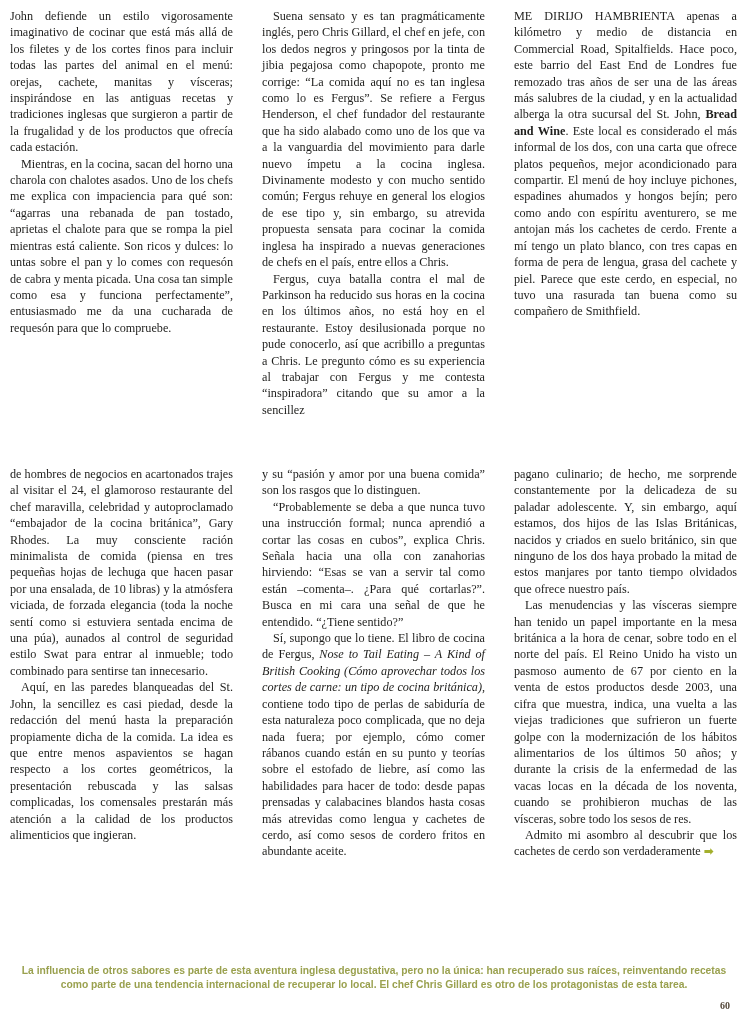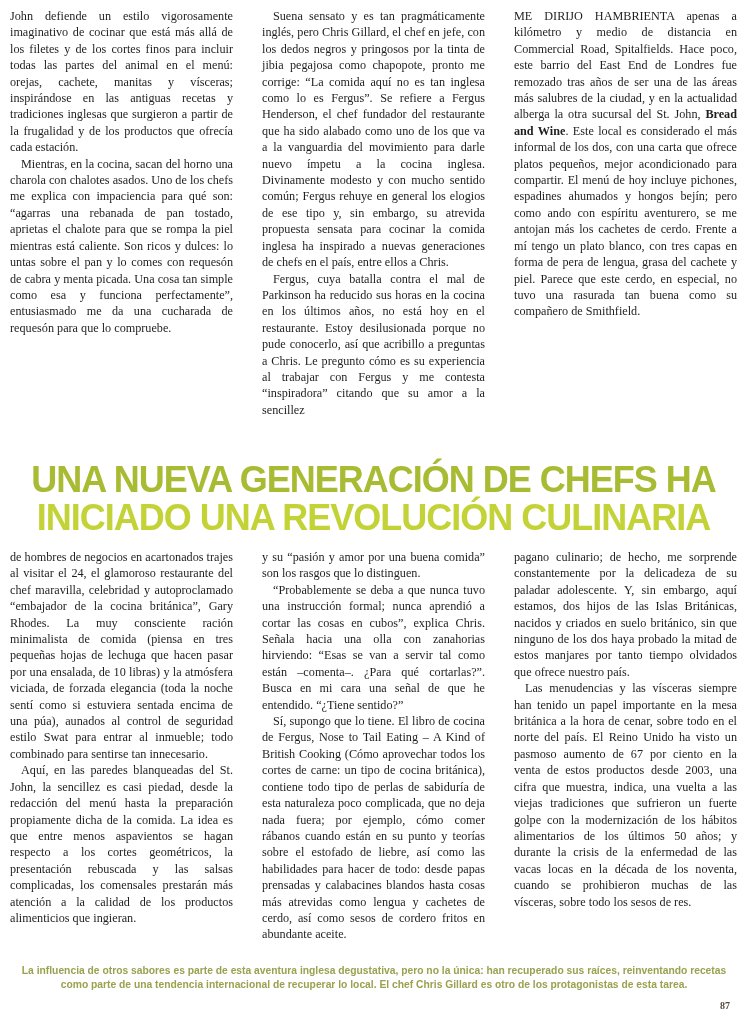--- a/index.html
+++ b/index.html
@@ -32,21 +32,21 @@
     font-family: "Liberation Sans", sans-serif;
     font-weight: 700;
     font-size: 36px;
     line-height: 38px;
     letter-spacing: -1px;
   }
   .headline .hl { display: block; transform: scaleY(1.04); }
   .headline .hl1 { color: var(--hl1, #a9ba33); }
   .headline .hl2 { color: var(--hl2, #c3d337); }
   .bold { font-weight: 700; }
-  .italic { }
+  .italic { font-style: italic; }
   .arrow { color: var(--arrow-color, #a3af2c); font-weight: 700; font-family: "DejaVu Sans", sans-serif; font-size: 12px; }
   .caption {
     position: absolute;
     left: 10px;
     right: 8px;
     top: 964px;
     font-family: "Liberation Sans", sans-serif;
     font-size: 10.3px;
     font-weight: 700;
     line-height: 13.5px;
@@ -75,38 +75,35 @@
       </div>
     <div class="col">
         <p class="indent"><span>Suena sensato y es tan pragmáticamente inglés, pero Chris Gillard, el chef en jefe, con los dedos negros y pringosos por la tinta de jibia pegajosa como chapopote, pronto me corrige: “La comida aquí no es tan inglesa como lo es Fergus”. Se refiere a Fergus Henderson, el chef fundador del restaurante que ha sido alabado como uno de los que va a la vanguardia del movimiento para darle nuevo ímpetu a la cocina inglesa. Divinamente modesto y con mucho sentido común; Fergus rehuye en general los elogios de ese tipo y, sin embargo, su atrevida propuesta sensata para cocinar la comida inglesa ha inspirado a nuevas generaciones de chefs en el país, entre ellos a Chris.</span></p>
         <p class="indent"><span>Fergus, cuya batalla contra el mal de Parkinson ha reducido sus horas en la cocina en los últimos años, no está hoy en el restaurante. Estoy desilusionada porque no pude conocerlo, así que acribillo a preguntas a Chris. Le pregunto cómo es su experiencia al trabajar con Fergus y me contesta “inspiradora” citando que su amor a la sencillez</span></p>
       </div>
     <div class="col">
         <p><span>ME DIRIJO HAMBRIENTA apenas a kilómetro y medio de distancia en Commercial Road, Spitalfields. Hace poco, este barrio del East End de Londres fue remozado tras años de ser una de las áreas más salubres de la ciudad, y en la actualidad alberga la otra sucursal del St. John, </span><span class="bold">Bread and Wine</span><span>. Este local es considerado el más informal de los dos, con una carta que ofrece platos pequeños, mejor acondicionado para compartir. El menú de hoy incluye pichones, espadines ahumados y hongos bejín; pero como ando con espíritu aventurero, se me antojan más los cachetes de cerdo. Frente a mí tengo un plato blanco, con tres capas en forma de pera de lengua, grasa del cachete y piel. Parece que este cerdo, en especial, no tuvo una rasurada tan buena como su compañero de Smithfield.</span></p>
       </div>
   </section>
 
-  <h1 class="headline">
-    <span class="hl hl1">UNA NUEVA GENERACIÓN DE CHEFS HA</span>
-    <span class="hl hl2">INICIADO UNA REVOLUCIÓN CULINARIA</span>
-  </h1>
 
   <section class="text-grid bottom">
     <div class="col">
         <p><span>de hombres de negocios en acartonados trajes al visitar el 24, el glamoroso restaurante del chef maravilla, celebridad y autoproclamado “embajador de la cocina británica”, Gary Rhodes. La muy consciente ración minimalista de comida (piensa en tres pequeñas hojas de lechuga que hacen pasar por una ensalada, de 10 libras) y la atmósfera viciada, de forzada elegancia (toda la noche sentí como si estuviera sentada encima de una púa), aunados al control de seguridad estilo Swat para entrar al inmueble; todo combinado para sentirse tan innecesario.</span></p>
         <p class="indent"><span>Aquí, en las paredes blanqueadas del St. John, la sencillez es casi piedad, desde la redacción del menú hasta la preparación propiamente dicha de la comida. La idea es que entre menos aspavientos se hagan respecto a los cortes geométricos, la presentación rebuscada y las salsas complicadas, los comensales prestarán más atención a la calidad de los productos alimenticios que ingieran.</span></p>
       </div>
     <div class="col">
         <p><span>y su “pasión y amor por una buena comida” son los rasgos que lo distinguen.</span></p>
         <p class="indent"><span>“Probablemente se deba a que nunca tuvo una instrucción formal; nunca aprendió a cortar las cosas en cubos”, explica Chris. Señala hacia una olla con zanahorias hirviendo: “Esas se van a servir tal como están –comenta–. ¿Para qué cortarlas?”. Busca en mi cara una señal de que he entendido. “¿Tiene sentido?”</span></p>
         <p class="indent"><span>Sí, supongo que lo tiene. El libro de cocina de Fergus, </span><span class="italic">Nose to Tail Eating – A Kind of British Cooking (Cómo aprovechar todos los cortes de carne: un tipo de cocina británica)</span><span>, contiene todo tipo de perlas de sabiduría de esta naturaleza poco complicada, que no deja nada fuera; por ejemplo, cómo comer rábanos cuando están en su punto y teorías sobre el estofado de liebre, así como las habilidades para hacer de todo: desde papas prensadas y calabacines blandos hasta cosas más atrevidas como lengua y cachetes de cerdo, así como sesos de cordero fritos en abundante aceite.</span></p>
       </div>
     <div class="col">
         <p><span>pagano culinario; de hecho, me sorprende constantemente por la delicadeza de su paladar adolescente. Y, sin embargo, aquí estamos, dos hijos de las Islas Británicas, nacidos y criados en suelo británico, sin que ninguno de los dos haya probado la mitad de estos manjares por tanto tiempo olvidados que ofrece nuestro país.</span></p>
         <p class="indent"><span>Las menudencias y las vísceras siempre han tenido un papel importante en la mesa británica a la hora de cenar, sobre todo en el norte del país. El Reino Unido ha visto un pasmoso aumento de 67 por ciento en la venta de estos productos desde 2003, una cifra que muestra, indica, una vuelta a las viejas tradiciones que sufrieron un fuerte golpe con la modernización de los hábitos alimentarios de los últimos 50 años; y durante la crisis de la enfermedad de las vacas locas en la década de los noventa, cuando se prohibieron muchas de las vísceras, sobre todo los sesos de res.</span></p>
+        <p class="indent"><span>Admito mi asombro al descubrir que los cachetes de cerdo son verdaderamente </span><span class="arrow">➡</span></p>
       </div>
   </section>
 
   <footer class="caption">La influencia de otros sabores es parte de esta aventura inglesa degustativa, pero no la única: han recuperado sus raíces, reinventando recetas como parte de una tendencia internacional de recuperar lo local. El chef Chris Gillard es otro de los protagonistas de esta tarea.</footer>
 
-  <div class="page-number">87</div>
+  <div class="page-number">60</div>
 
 </div>
 
 </body></html>

